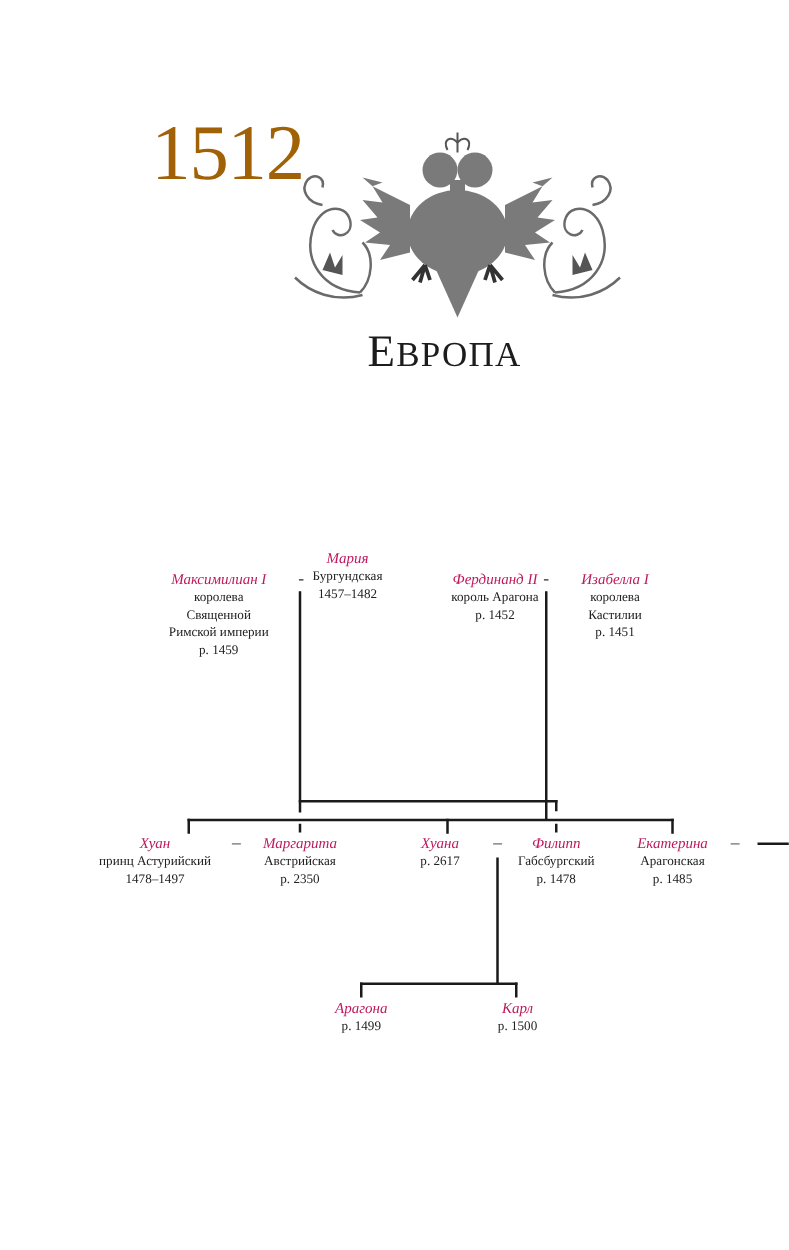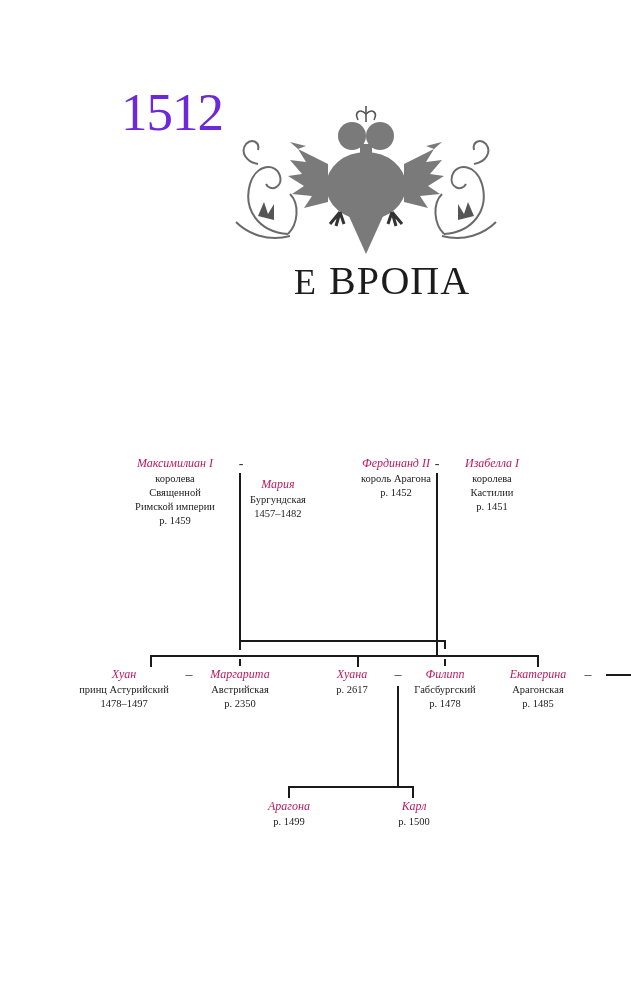--- a/index.html
+++ b/index.html
@@ -1,21 +1,21 @@
 <!DOCTYPE html>
 <html><head>
 <meta charset="utf-8">
 <style>
   html, body { margin:0; padding:0; }
   body { width:631px; height:1000px; background:#ffffff; position:relative; overflow:hidden;
          font-family:"Liberation Serif","DejaVu Serif",serif; color:#1a1a1a; }
   .abs { position:absolute; }
-  .year { left:121px; top:86px; font-size:53px; letter-spacing:-1px; line-height:52px; color:#6d28d9; }
+  .year { left:121px; top:96px; font-size:63px; letter-spacing:-1px; line-height:52px; color:#a16207; }
   .title { left:294px; top:262px; font-size:36px; line-height:38px; color:#1c1c1c; letter-spacing:1px; }
-  .title .sc { font-size:40px;margin-left:12px; }
+  .title .sc { font-size:28px; }
   .emblem { left:228px; top:104px; width:276px; height:158px; }
   .person { position:absolute; text-align:center; transform:translateX(-50%); white-space:nowrap; }
   .person .nm { font-size:12px; line-height:17px; color:#be185d;font-style:italic; }
   .person .sub { font-size:10.5px; line-height:14px; color:#222; }
   .dash { position:absolute; font-size:14px; line-height:17px; color:#333; transform:translateX(-50%); }
   .ln { position:absolute; background:#1a1a1a; }
 </style>
 </head>
 <body>
 
@@ -71,21 +71,21 @@
 </div>
 
 <div class="person" style="left:175px; top:455px;">
   <div class="nm">Максимилиан I</div>
   <div class="sub">королева</div>
   <div class="sub">Священной</div>
   <div class="sub">Римской империи</div>
   <div class="sub">р. 1459</div>
 </div>
 <div class="dash" style="left:241px; top:455px;">-</div>
-<div class="person" style="left:278px; top:476px;">
+<div class="person" style="left:278px; top:438px;">
   <div class="nm">Мария</div>
   <div class="sub">Бургундская</div>
   <div class="sub">1457–1482</div>
 </div>
 
 <div class="person" style="left:375px; top:455px;margin-left:21px;">
   <div class="nm">Фердинанд II</div>
   <div class="sub">король Арагона</div>
   <div class="sub">р. 1452</div>
 </div>

